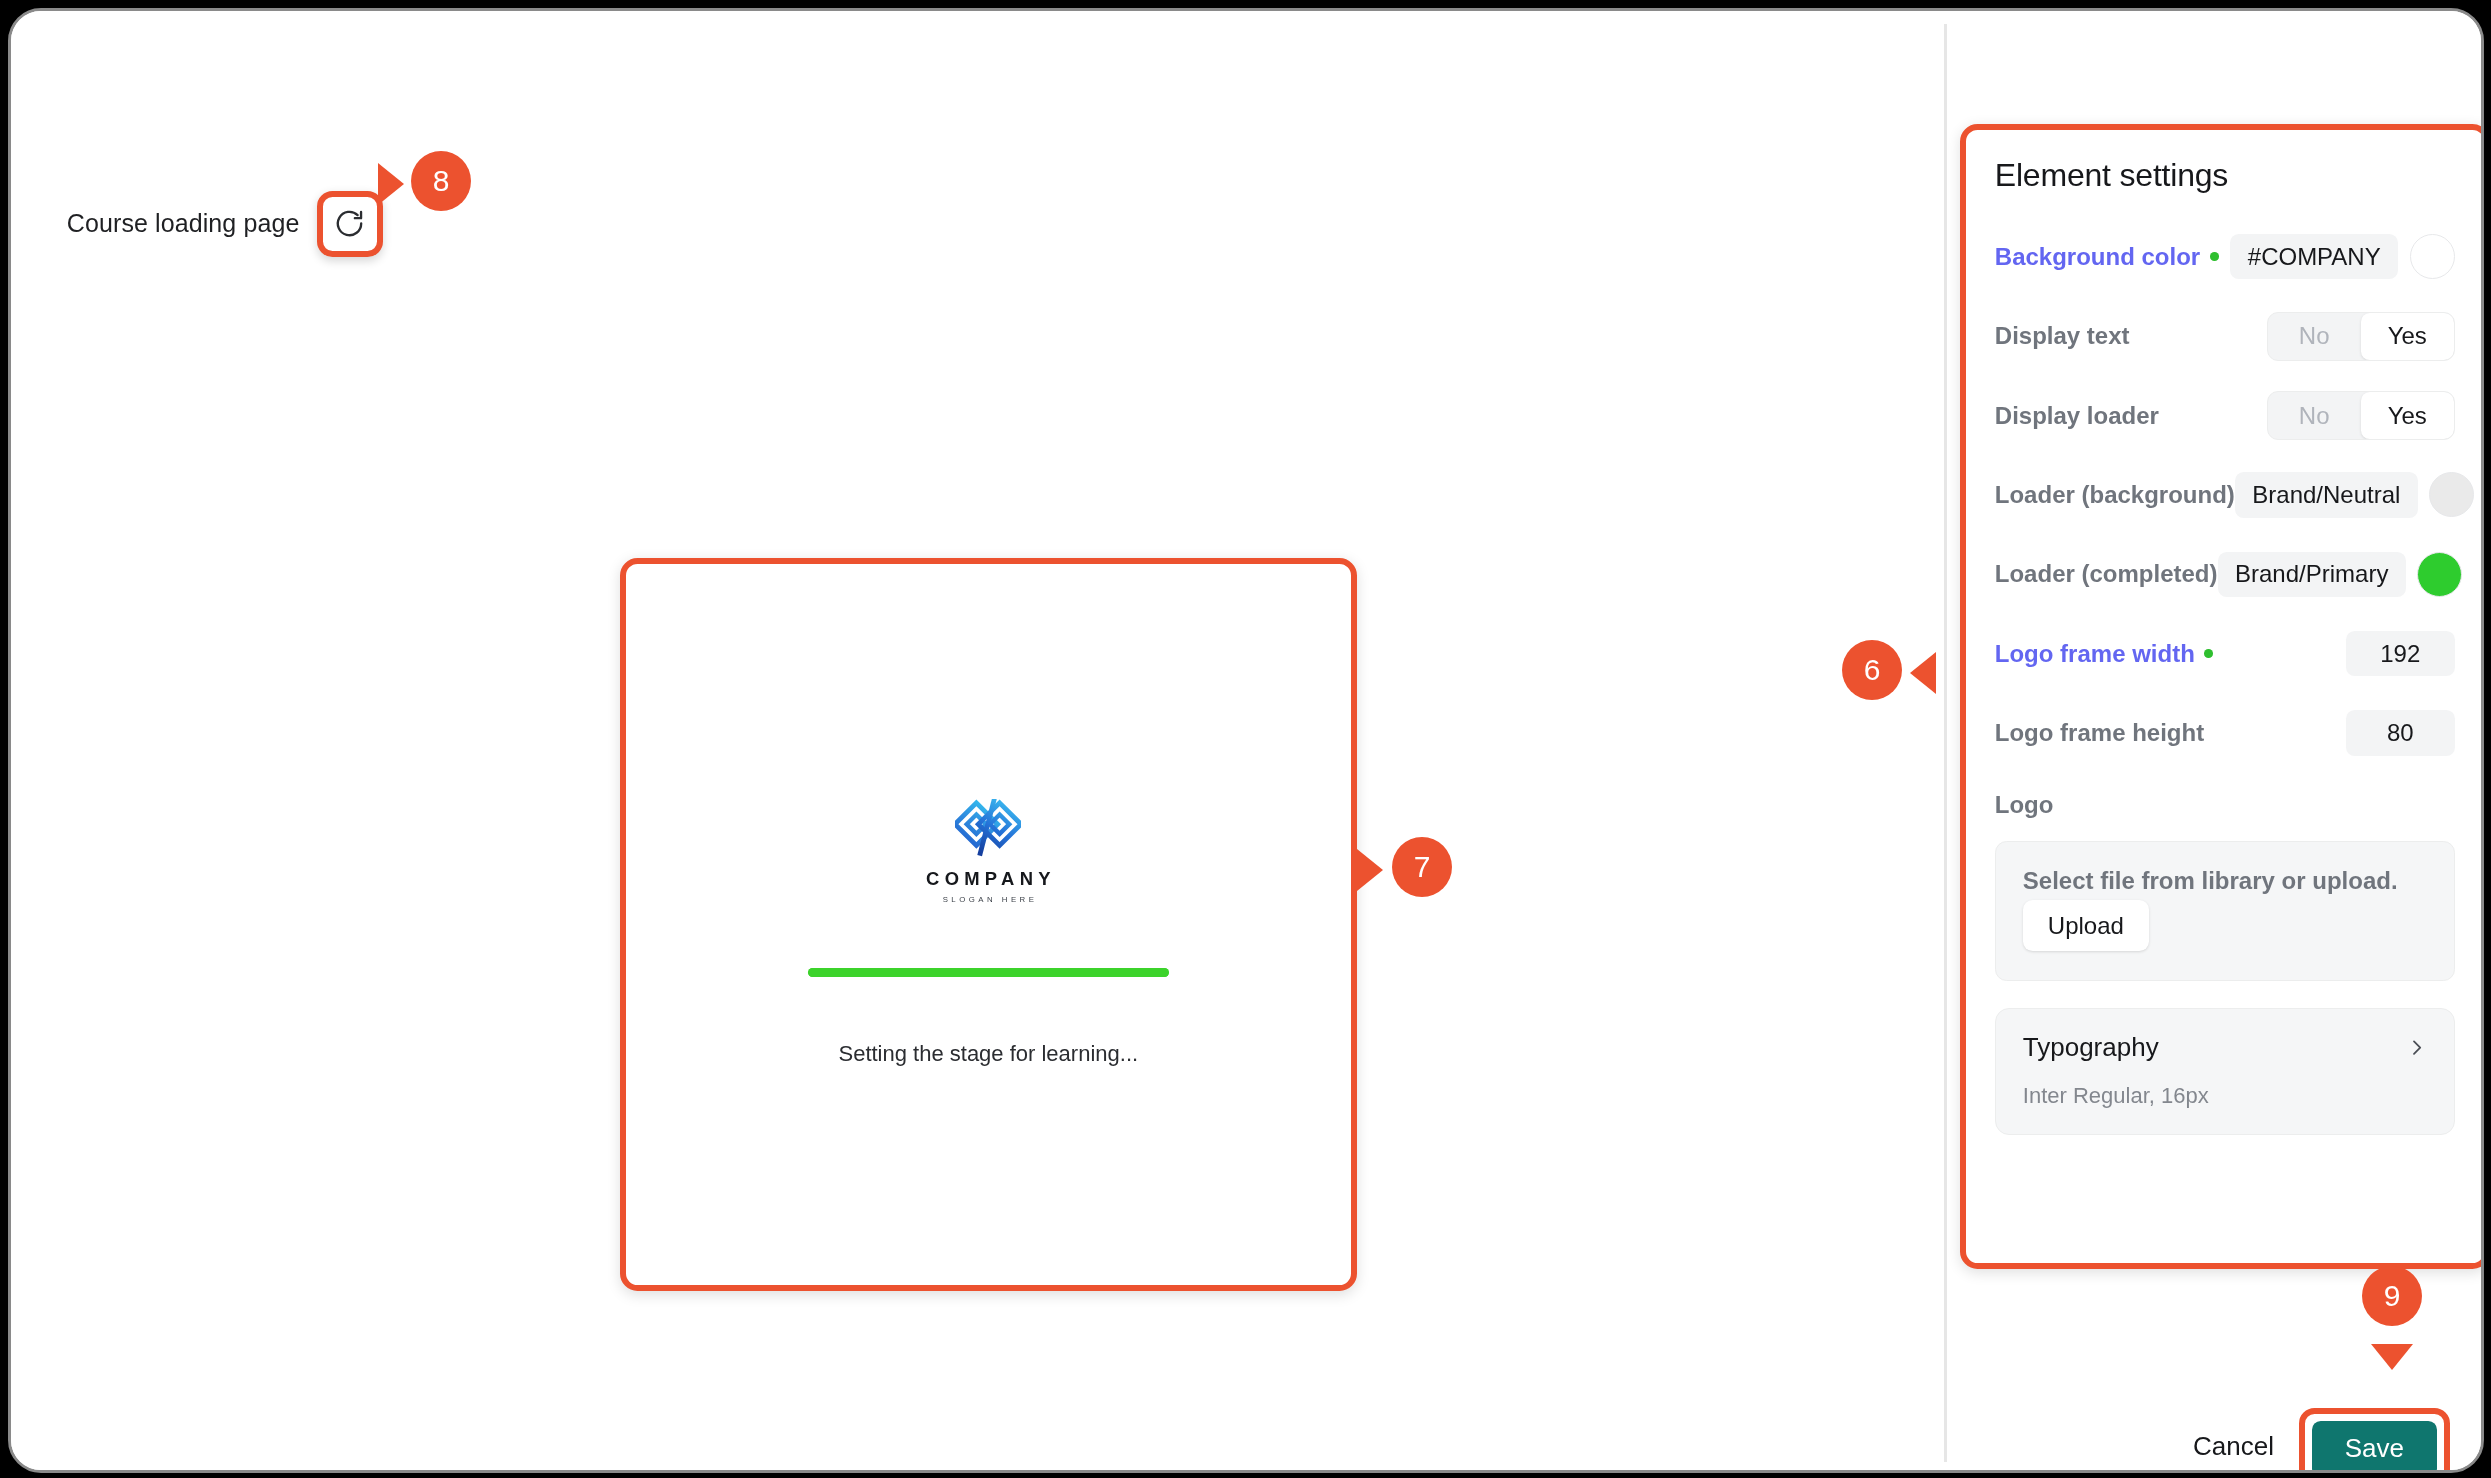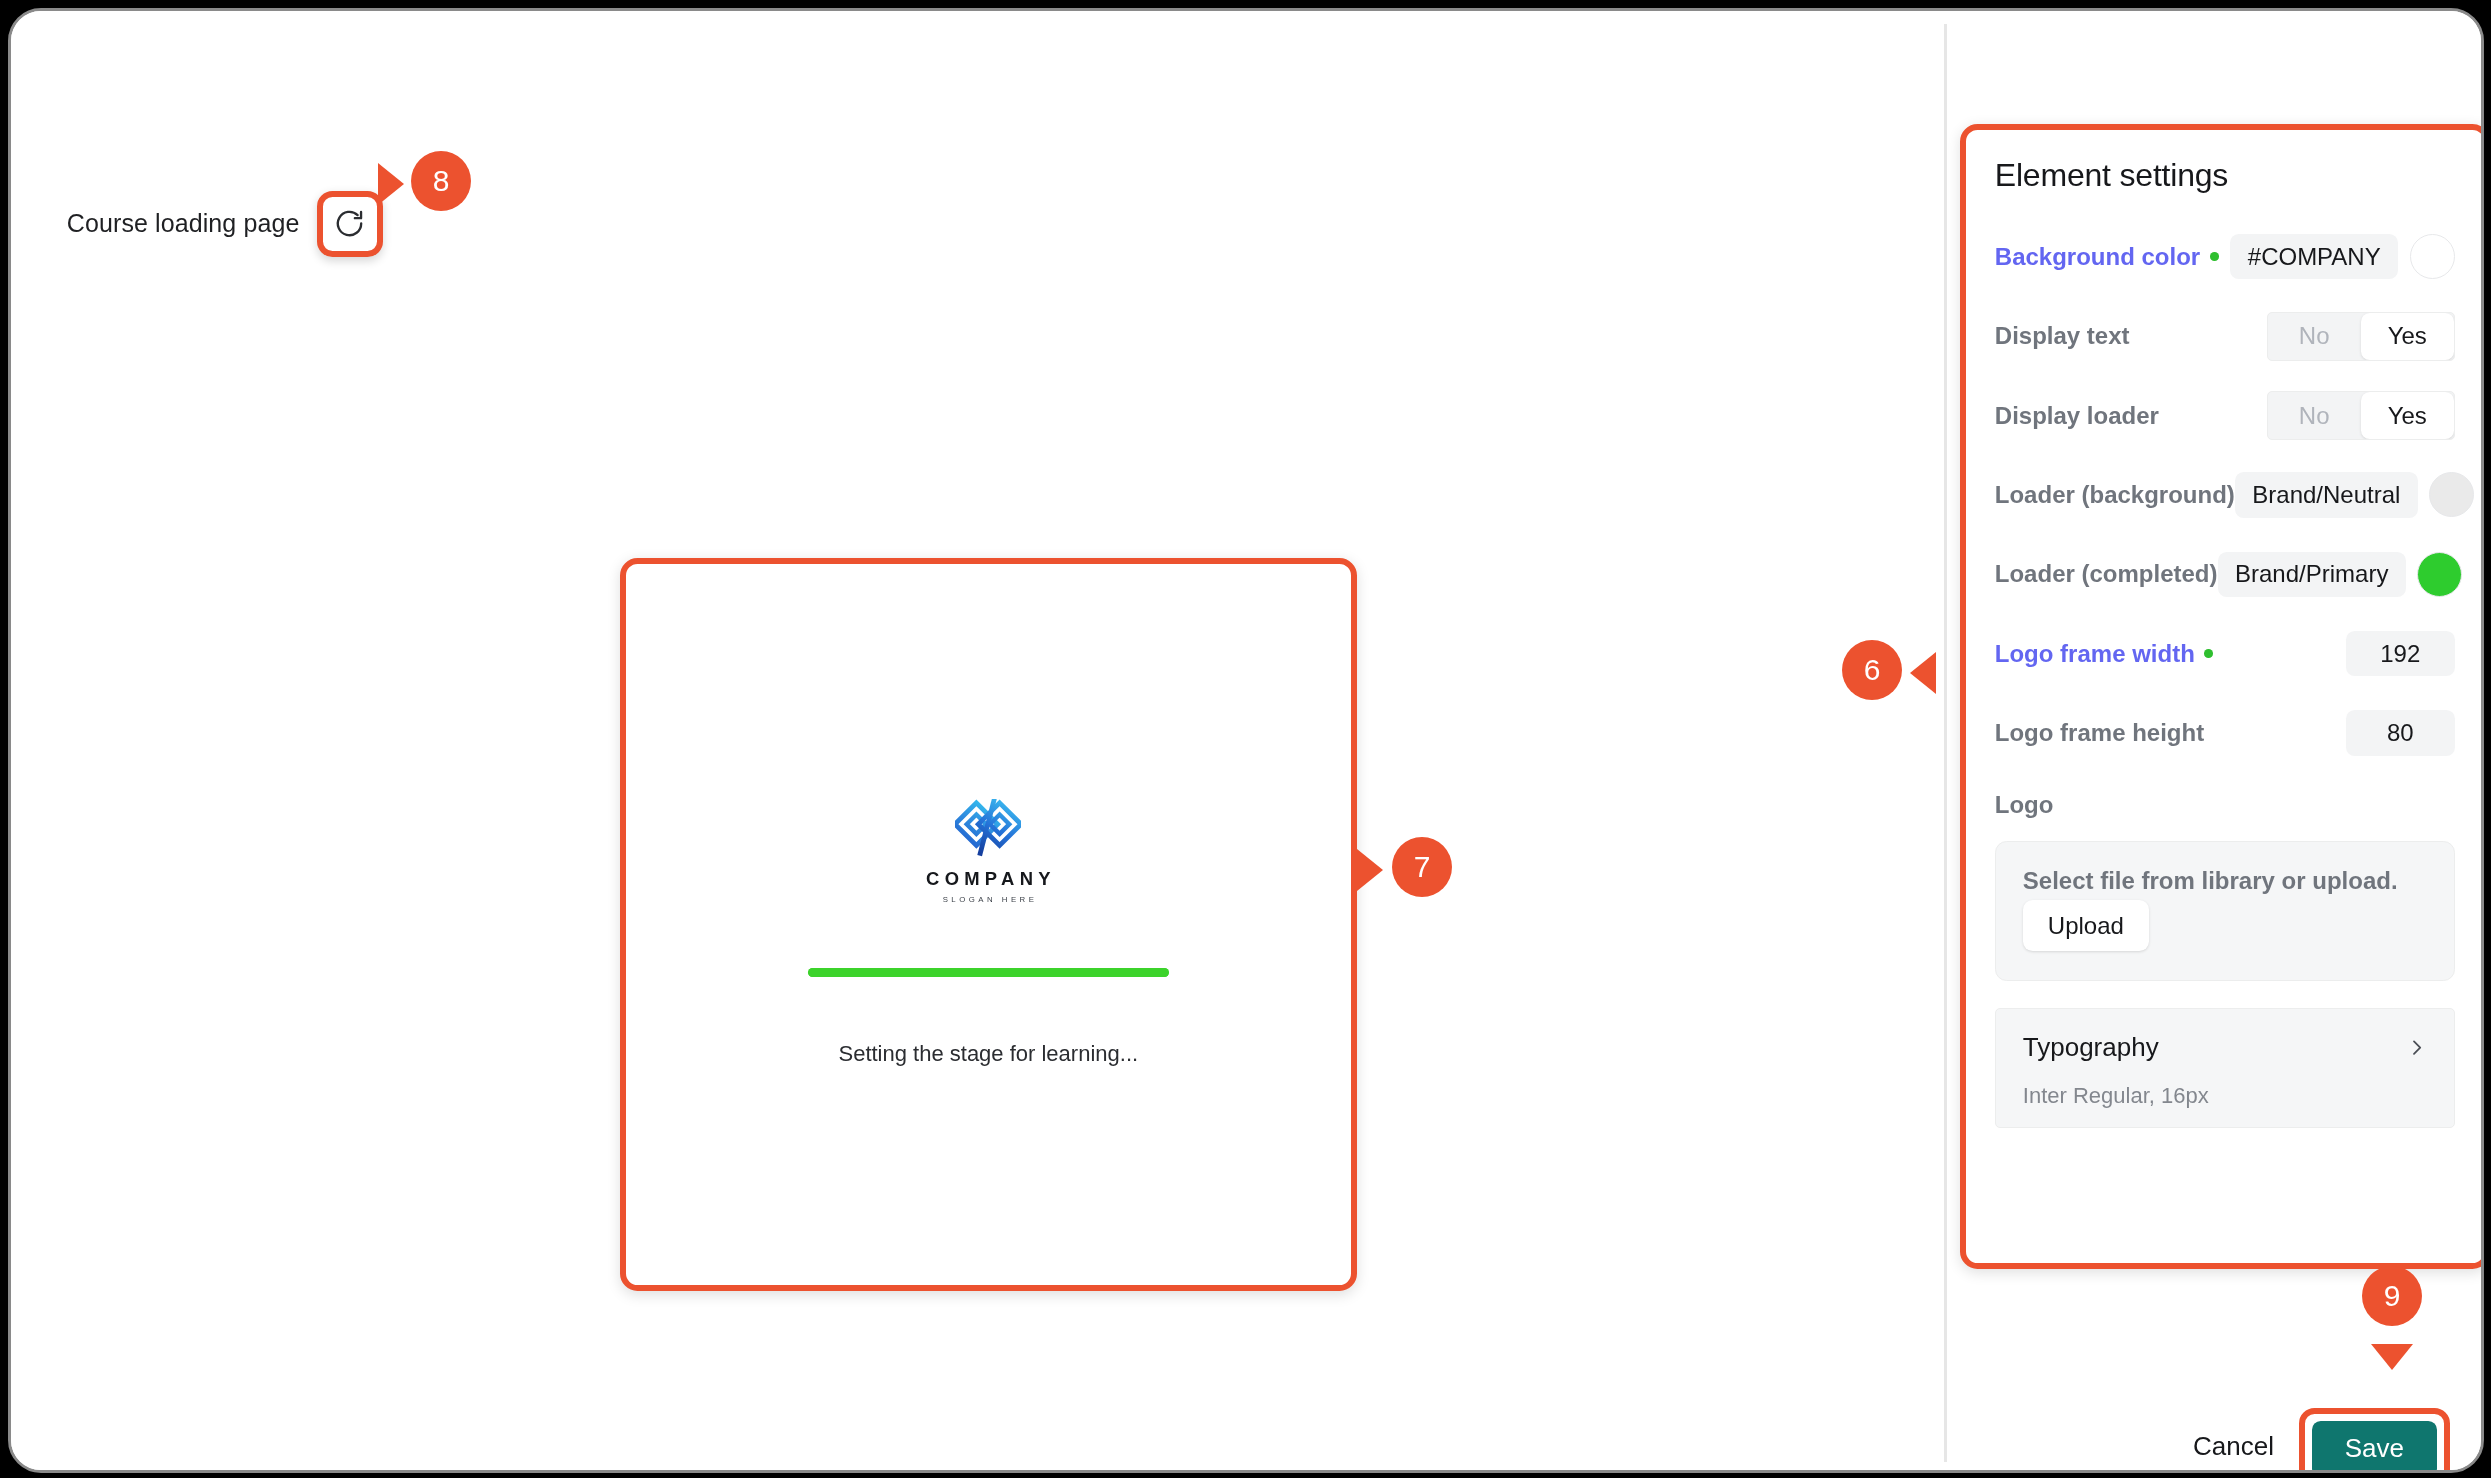--- a/index.html
+++ b/index.html
@@ -277,21 +277,21 @@
     height: 45px;
     border-radius: 50%;
     border: 1.5px solid #e7e8ea;
     flex: 0 0 auto;
   }
 
   
   .segmented {
     display: flex;
     background: #f3f4f5;
-    border-radius: 5px;
+    border-radius: 11px;
     overflow: hidden;
     border: 1px solid #eceded;
     justify-content: flex-end;
   }
 
   .seg-opt {
     font-size: 24px;
     padding: 9.7px 27px;
     color: #b0b4bb;
     text-align: center;
@@ -335,22 +335,22 @@
     font-size: 24px;
     color: #17181b;
     box-shadow: 0 1px 2.9px rgba(0,0,0,0.13);
     cursor: pointer;
   }
 
   
   .typo-box {
     background: #f5f6f7;
     border: 1px solid #eceded;
-    border-radius: 5px;
-    padding: 23px 27px 18px 27px;
+    border-radius: 14px;
+    padding: 23px 27px 25px 27px;
     cursor: pointer;
   }
 
   .typo-head {
     display: flex;
     align-items: center;
     justify-content: space-between;
   }
 
   .typo-title {

